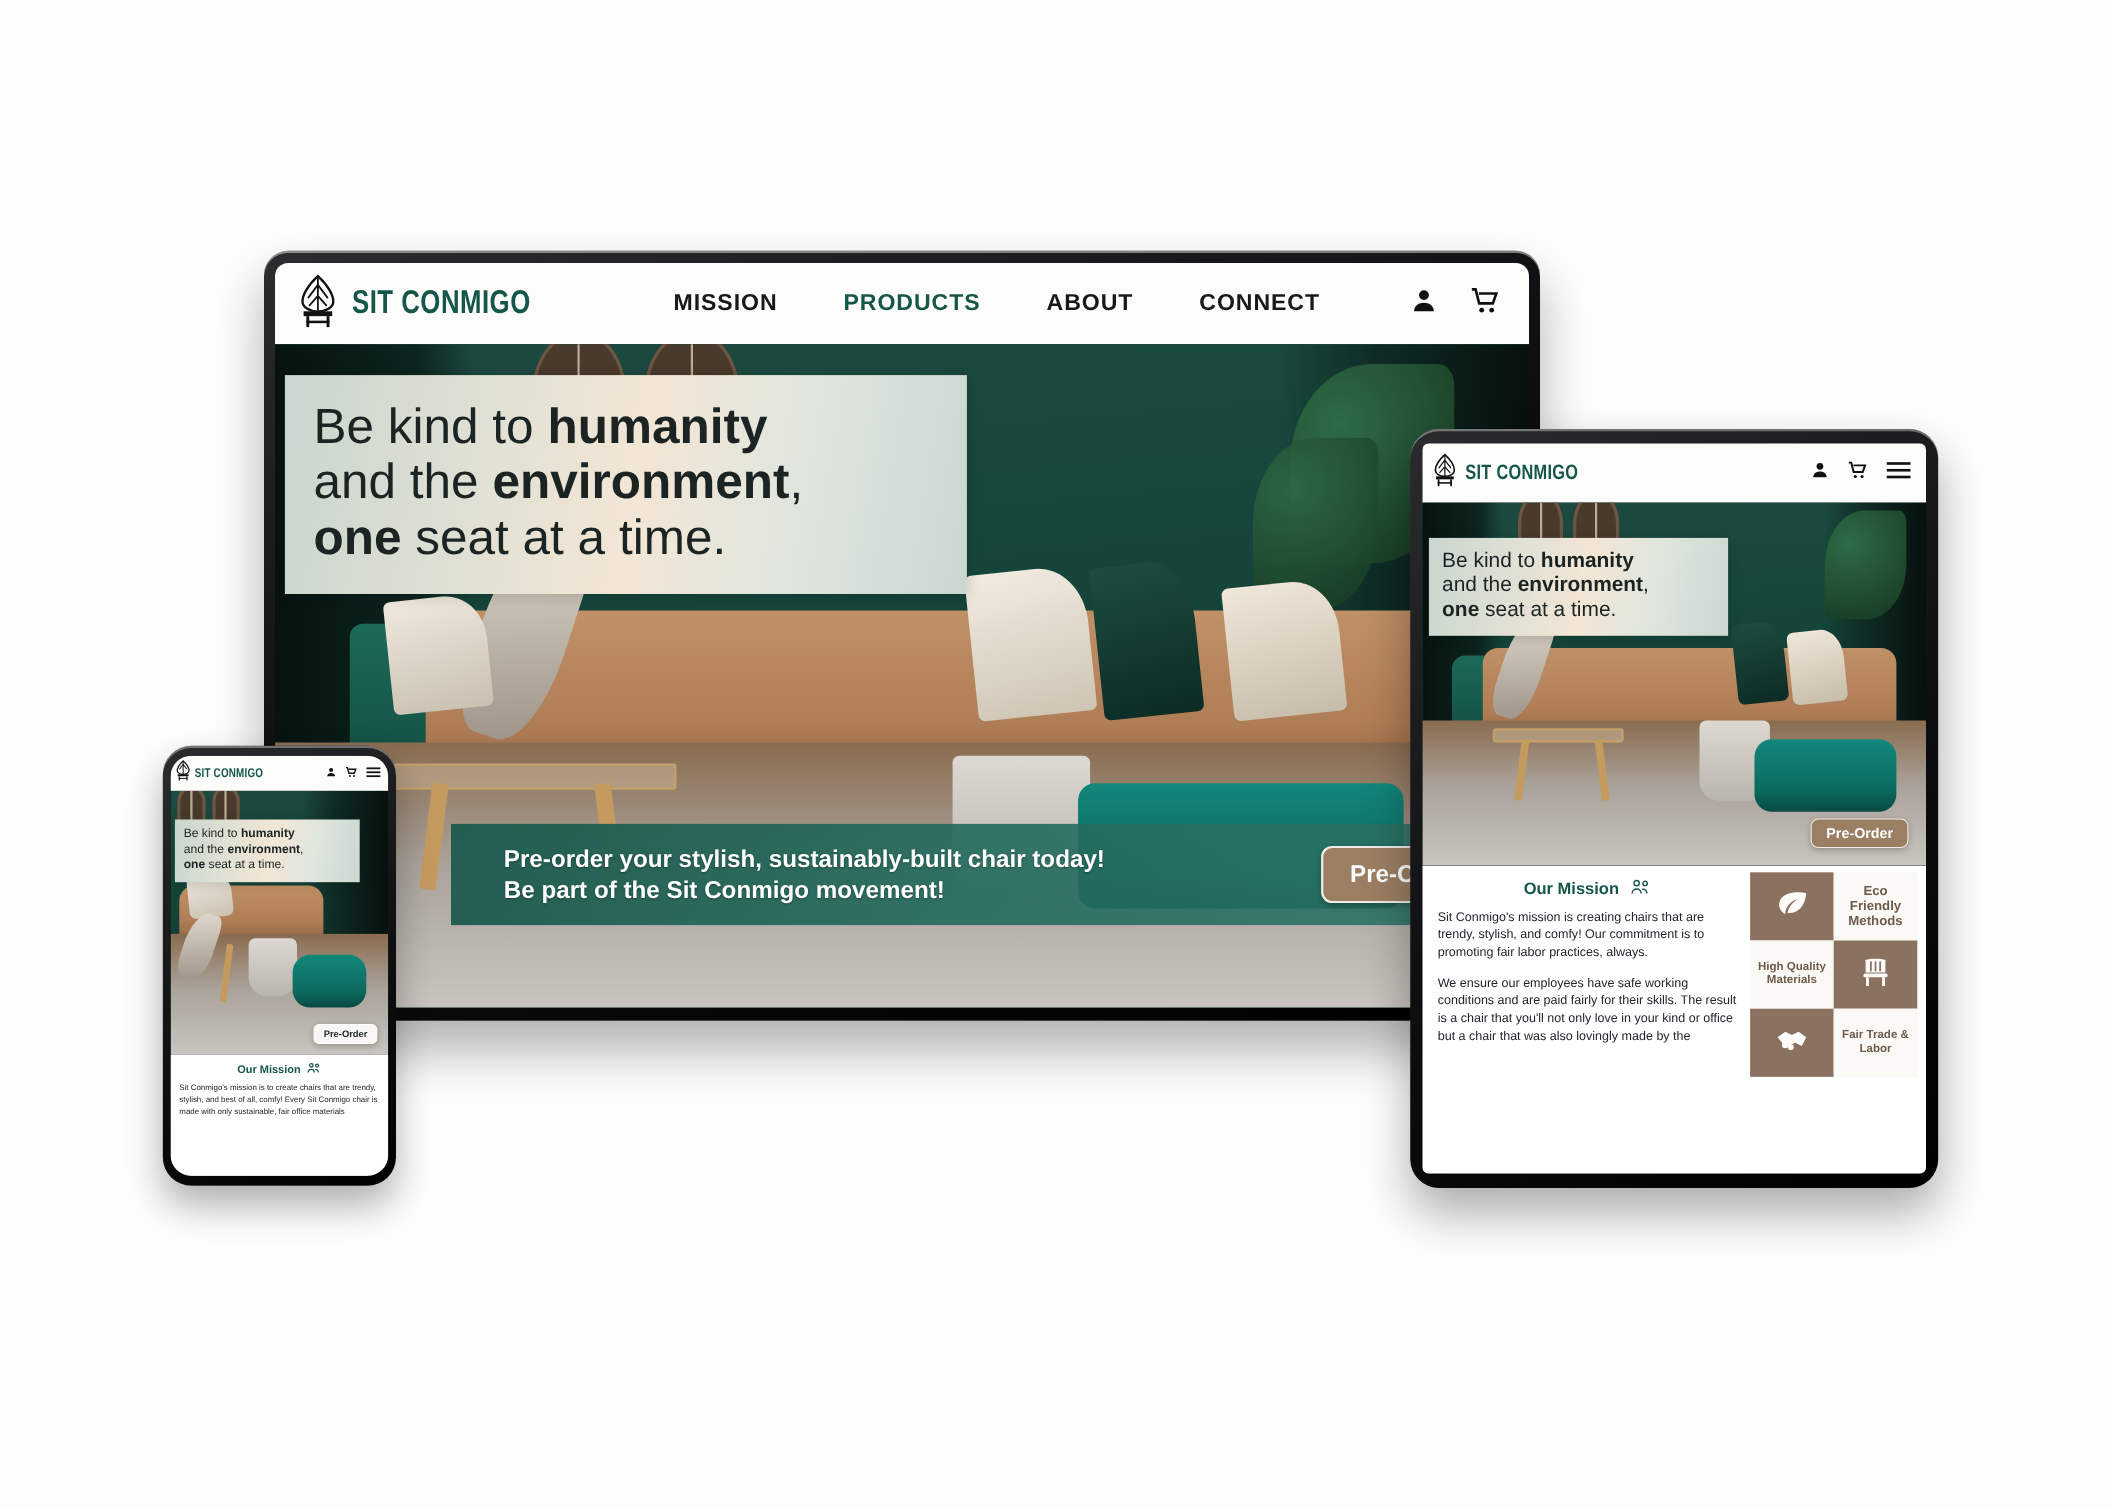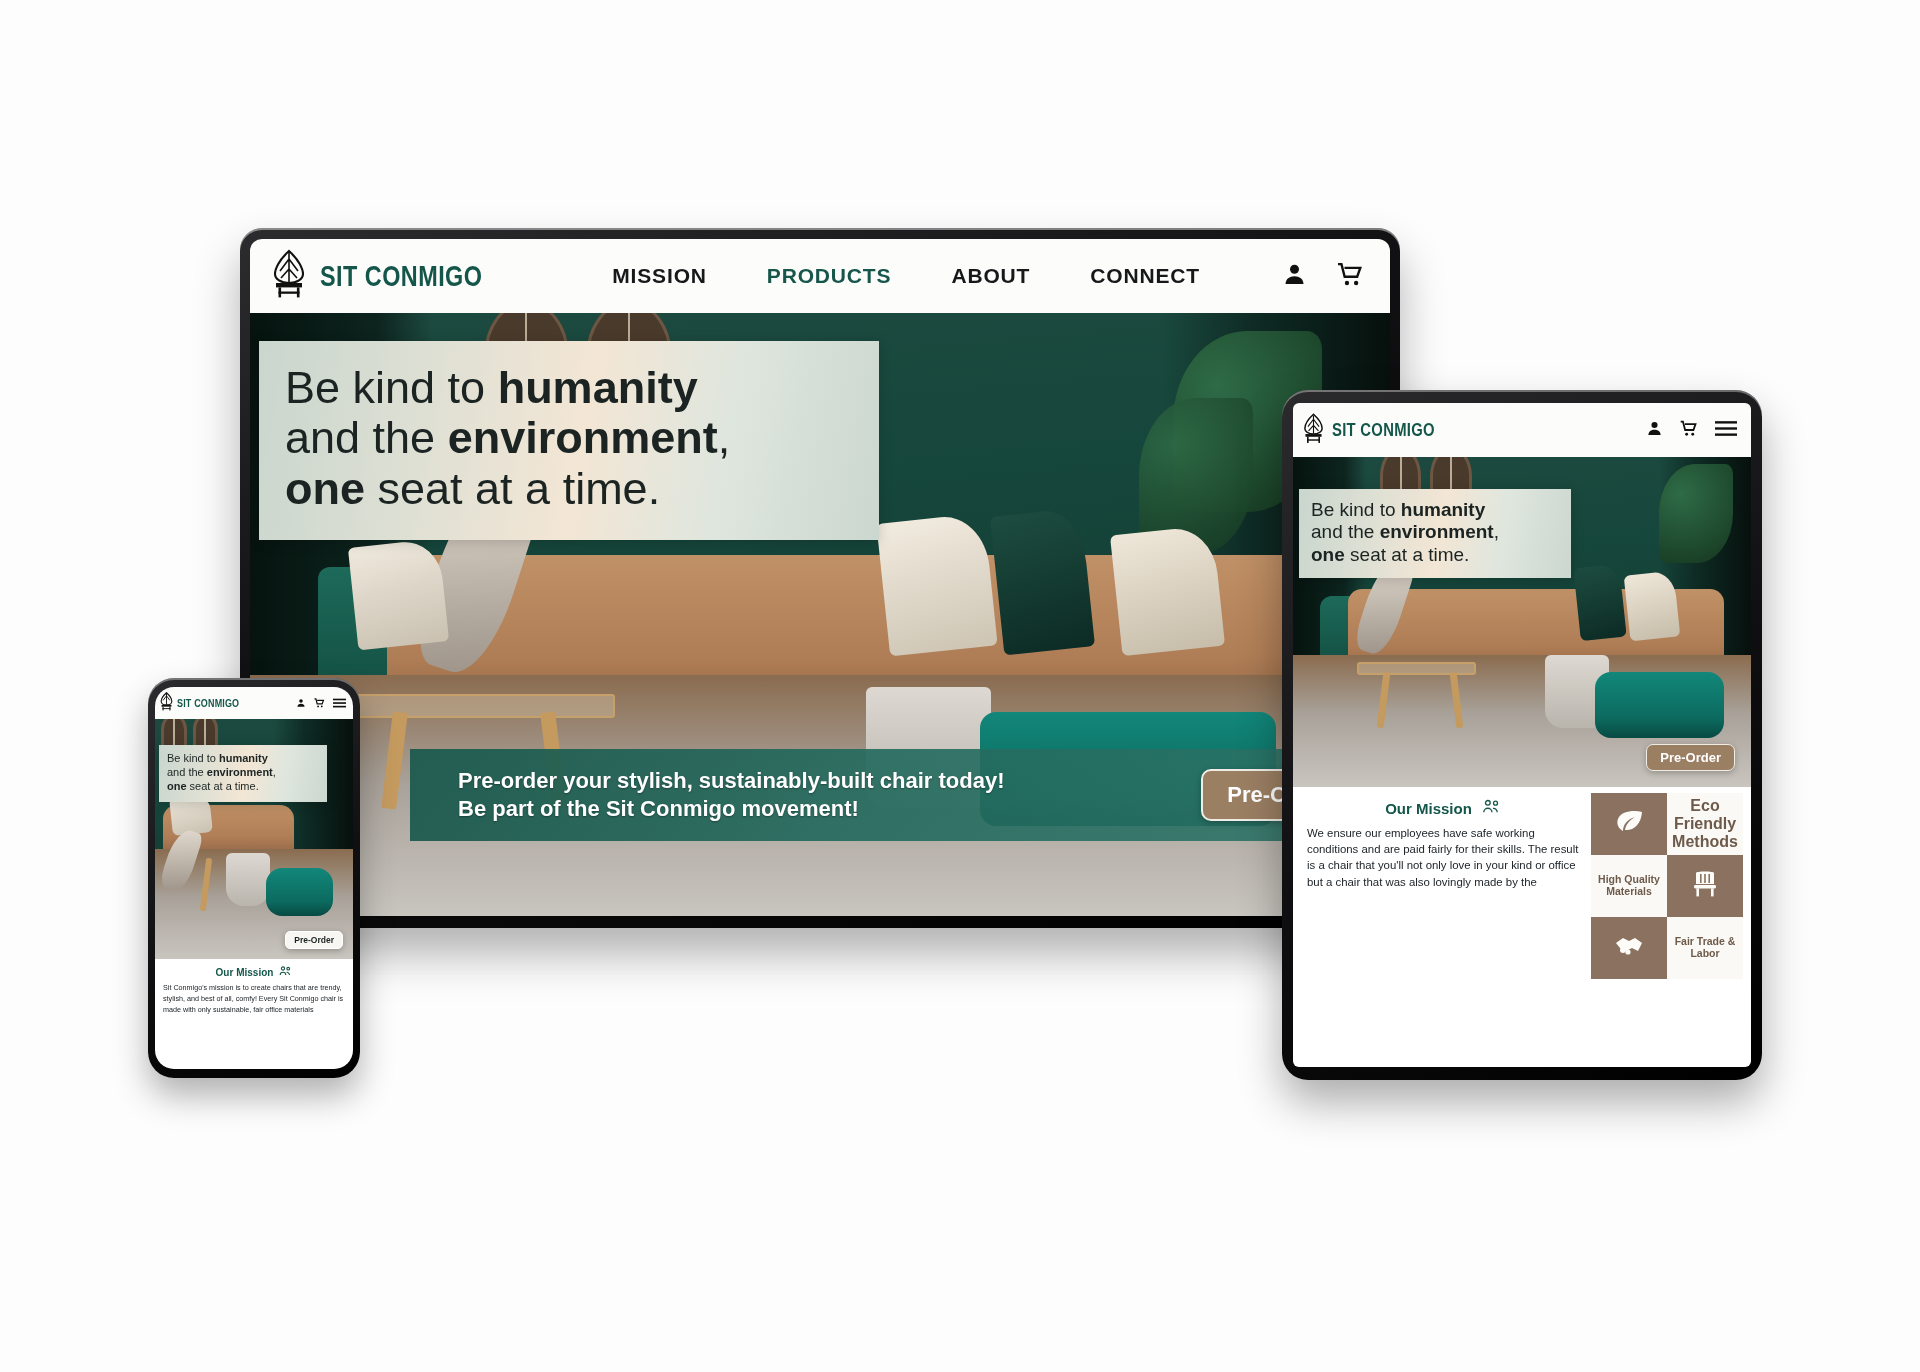--- a/index.html
+++ b/index.html
@@ -372,32 +372,33 @@
             <span>Our Mission</span>
             <span class="icon">
               <svg width="19" height="15" viewBox="0 0 26 20" fill="none" stroke="#14564a" stroke-width="1.8">
                 <circle cx="8" cy="5" r="3.2"></circle>
                   <circle cx="18.5" cy="5.4" r="2.7"></circle>
                 <path d="M2.4 18c0-3.4 2.6-5.6 5.6-5.6s5.6 2.2 5.6 5.6"></path>
                 <path d="M15 12.6c2.9-.4 5.8 1.3 5.8 5.4"></path>
               </svg>
             </span>
           </div>
+          <p class="mission-p" style="font-size:11.4px;margin-bottom:11px;">Sit Conmigo's mission is creating chairs that are trendy, stylish, and comfy! Our commitment is to promoting fair labor practices, always.</p>
           <p class="mission-p" style="font-size:11.4px;">We ensure our employees have safe working conditions and are paid fairly for their skills. The result is a chair that you'll not only love in your kind or office but a chair that was also lovingly made by the</p>
         </div>
 
         <div class="feat-grid" style="width:160px;flex:0 0 160px;grid-auto-rows:62px;padding:6px 8px 0 0;">
           <div class="feat-cell brown">
             <span class="icon">
               <svg width="30" height="26" viewBox="0 0 30 26" fill="#fdfcf9">
                 <path d="M28 3C20 1 7 2 4 10c-2 5 1 10 5 12 0-7 5-12 12-14-5 3-9 7-10 13 8 1 16-5 17-18z"></path>
               </svg>
             </span>
           </div>
-          <div class="feat-cell cream" style="font-size:16px;padding:3px;">Eco Friendly Methods</div>
+          <div class="feat-cell cream" style="font-size:12px;padding:3px;">Eco Friendly Methods</div>
           <div class="feat-cell cream" style="font-size:10.5px;padding:3px;">High Quality Materials</div>
           <div class="feat-cell brown">
             <span class="icon">
               <svg width="28" height="28" viewBox="0 0 28 28" fill="#fdfcf9">
                 <path d="M5 3 C5 1 23 1 23 3 L23 14 L5 14 Z"></path>
                 <rect x="3" y="15" width="22" height="3.4" rx="1.4"></rect>
                 <rect x="5.4" y="18.4" width="2.6" height="8"></rect>
                 <rect x="20" y="18.4" width="2.6" height="8"></rect>
                 <rect x="9" y="4" width="1.6" height="9" fill="#8b7260"></rect>
                 <rect x="13.2" y="4" width="1.6" height="9" fill="#8b7260"></rect>

